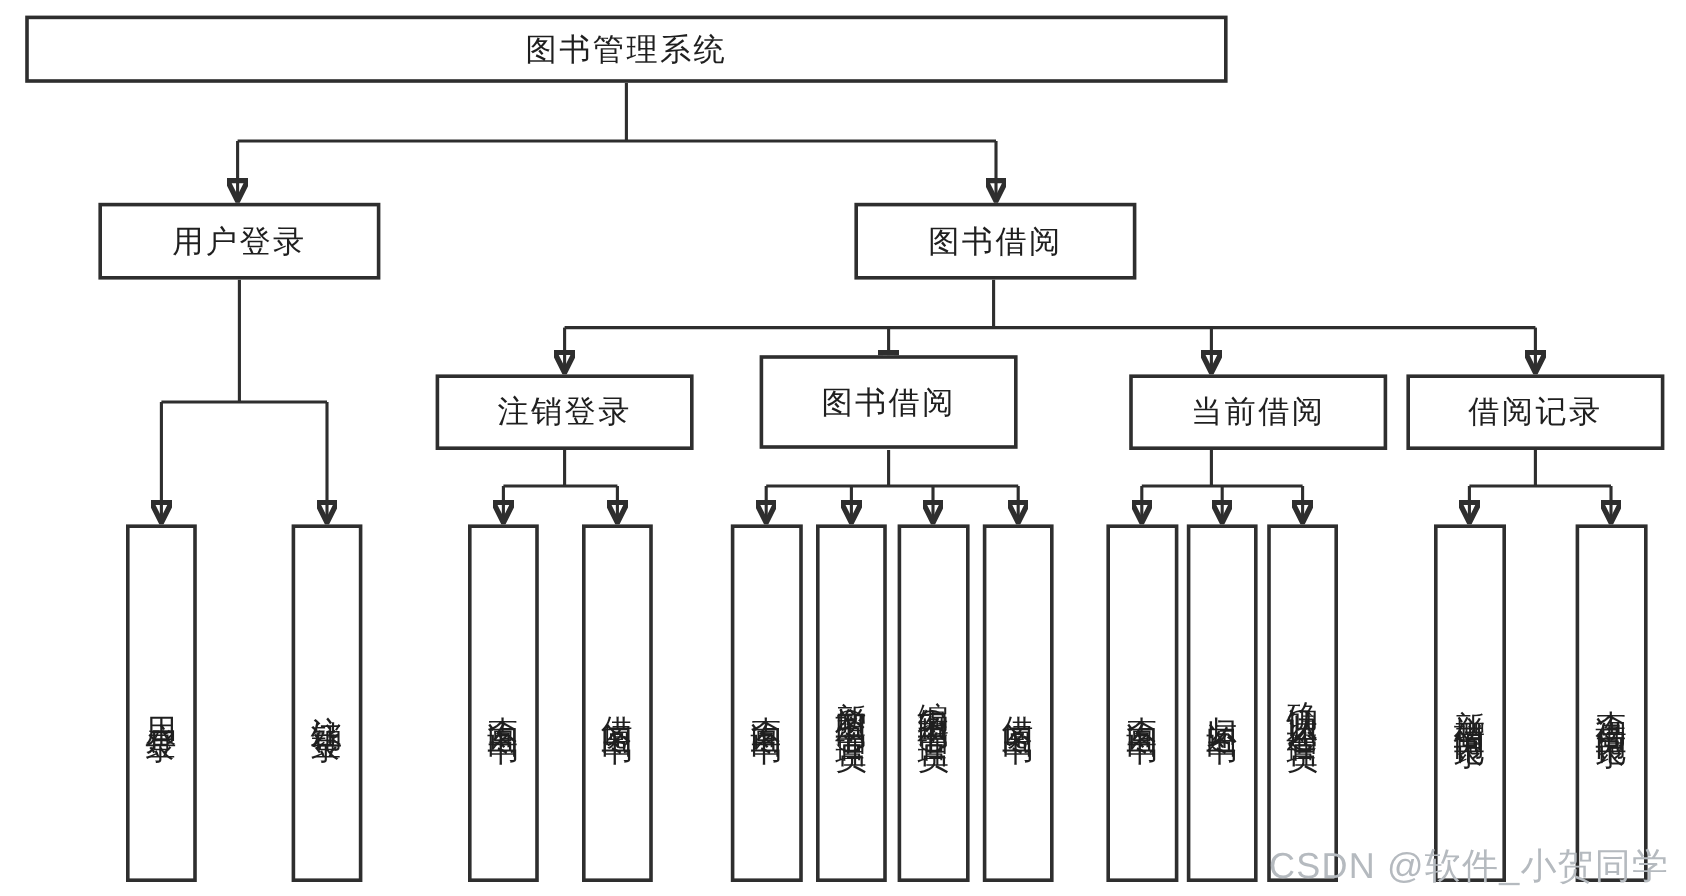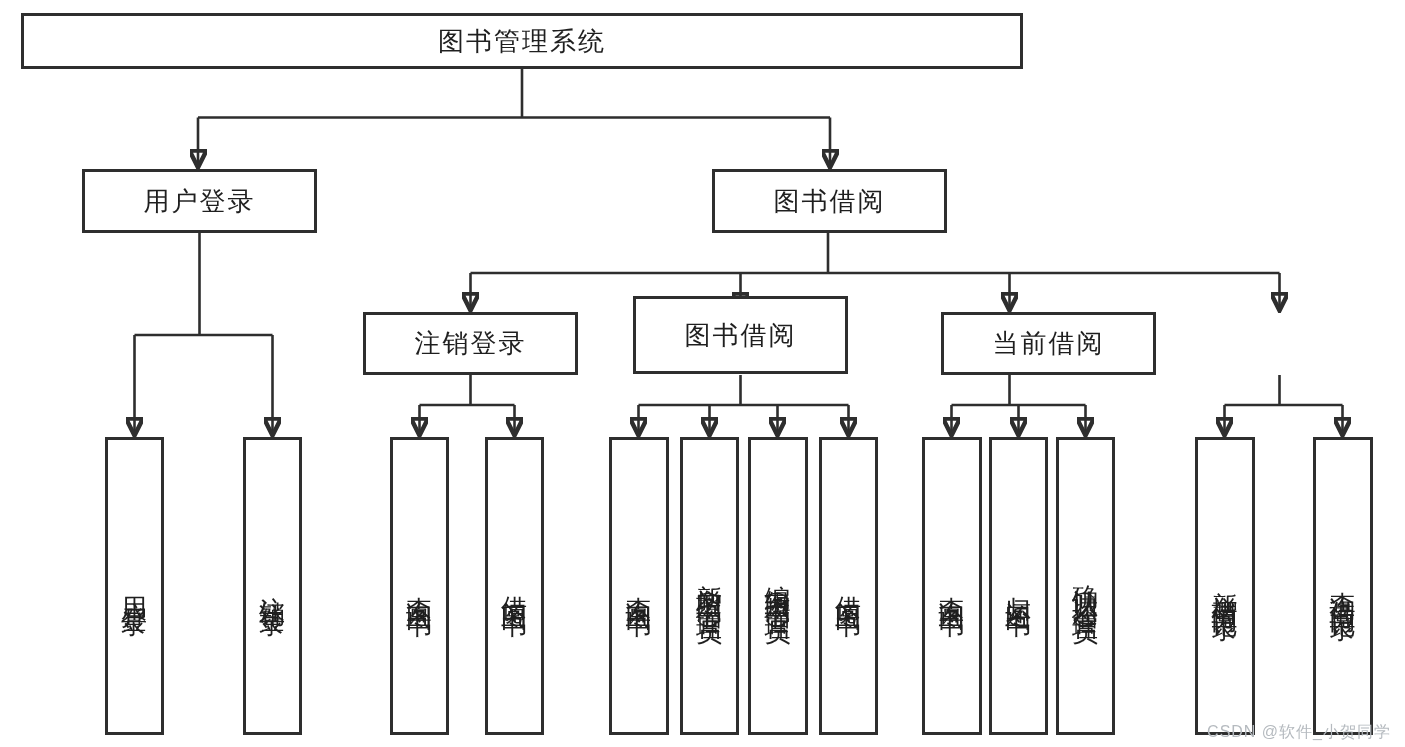--- a/index.html
+++ b/index.html
@@ -36,21 +36,21 @@
     left: 0; top: 0;
     z-index: 1;
     pointer-events: none;
   }
   #edges path { stroke: #2e2e2e; stroke-width: 2.6; fill: none; }
   .watermark {
     position: absolute;
     right: 14px;
     bottom: 4px;
     color: #b5babf;
-    font-size: 16px;
+    font-size: 30px;
     letter-spacing: 1px;
     z-index: 5;
     white-space: nowrap;
   }
 </style>
 </head>
 <body>
 
 <div id="canvas">
 
@@ -96,20 +96,21 @@
   </svg>
 
   <div class="node" style="left:21px; top:13px; width:1002px; height:56px;">图书管理系统</div>
 
   <div class="node" style="left:82px; top:169px; width:235px; height:64px;">用户登录</div>
   <div class="node" style="left:712px; top:169px; width:235px; height:64px;">图书借阅</div>
 
   <div class="node" style="left:363px; top:312px; width:215px; height:63px;">注销登录</div>
   <div class="node" style="left:633px; top:296px; width:215px; height:78px;">图书借阅</div>
   <div class="node" style="left:902px; top:312px; width:215px; height:63px;margin-left:39px;">当前借阅</div>
+  <div class="node" style="left:1172px; top:312px; width:215px; height:63px;">借阅记录</div>
 
   <div class="node leaf" style="left:105px; top:437px; width:59px; height:298px;">用户登录</div>
   <div class="node leaf" style="left:243px; top:437px; width:59px; height:298px;">注销登录</div>
   <div class="node leaf" style="left:390px; top:437px; width:59px; height:298px;">查询图书</div>
   <div class="node leaf" style="left:485px; top:437px; width:59px; height:298px;">借阅图书</div>
   <div class="node leaf" style="left:609px; top:437px; width:60px; height:298px;">查询图书</div>
   <div class="node leaf" style="left:680px; top:437px; width:59px; height:298px;">新增图书（管理员）</div>
   <div class="node leaf" style="left:748px; top:437px; width:60px; height:298px;">编辑图书（管理员）</div>
   <div class="node leaf" style="left:819px; top:437px; width:59px; height:298px;">借阅图书</div>
   <div class="node leaf" style="left:922px; top:437px; width:60px; height:298px;">查询图书</div>

